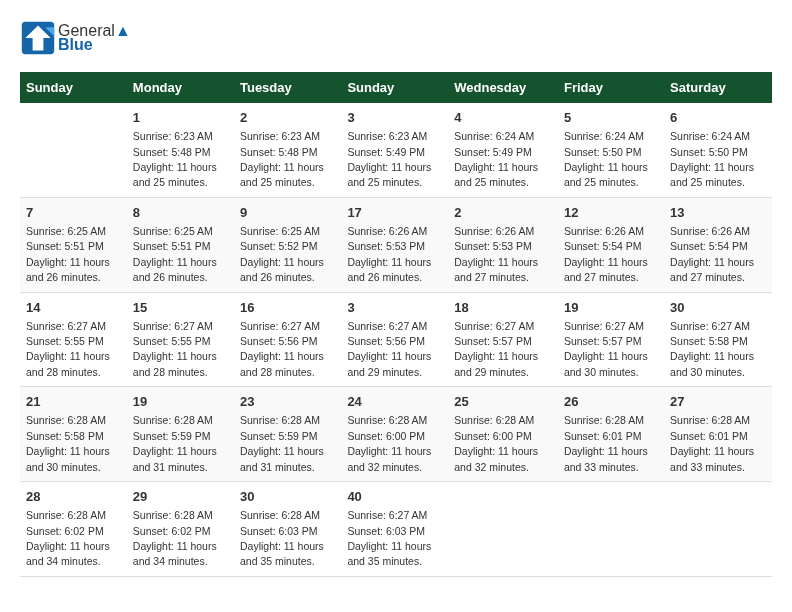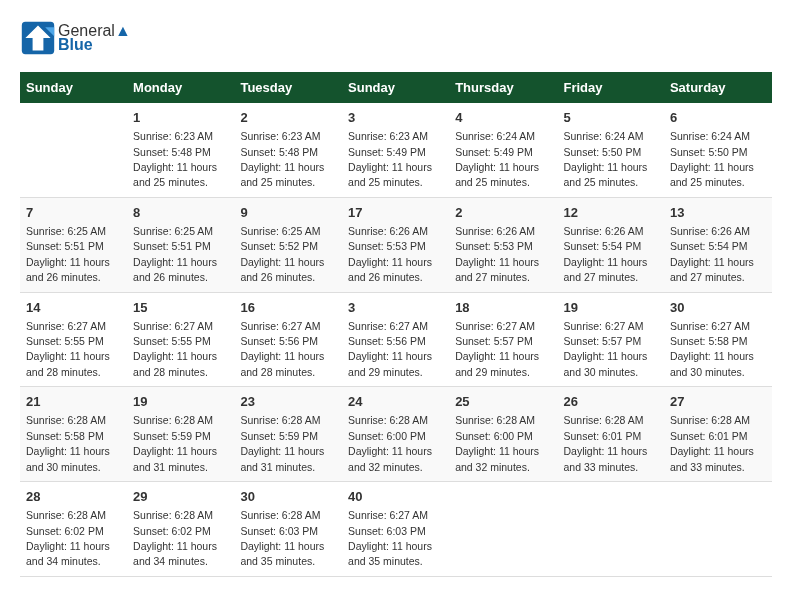--- a/index.html
+++ b/index.html
@@ -95,21 +95,21 @@
   </div>
 </div>
 
 <table>
   <thead>
     <tr>
     <th>Sunday</th>
         <th>Monday</th>
         <th>Tuesday</th>
         <th>Sunday</th>
-        <th>Thursday</th>
+        <th>Wednesday</th>
         <th>Friday</th>
         <th>Saturday</th>
       </tr>
   </thead>
   <tbody id="calendar-body">
   <tr>
         <td></td>
         <td><span class="day-number">1</span><span class="day-info">Sunrise: 6:23 AM</span><br><span class="day-info">Sunset: 5:48 PM</span><br><span class="day-info">Daylight: 11 hours and 25 minutes.</span></td>
         <td><span class="day-number">2</span><span class="day-info">Sunrise: 6:23 AM</span><br><span class="day-info">Sunset: 5:48 PM</span><br><span class="day-info">Daylight: 11 hours and 25 minutes.</span></td>
         <td><span class="day-number">3</span><span class="day-info">Sunrise: 6:23 AM</span><br><span class="day-info">Sunset: 5:49 PM</span><br><span class="day-info">Daylight: 11 hours and 25 minutes.</span></td>

